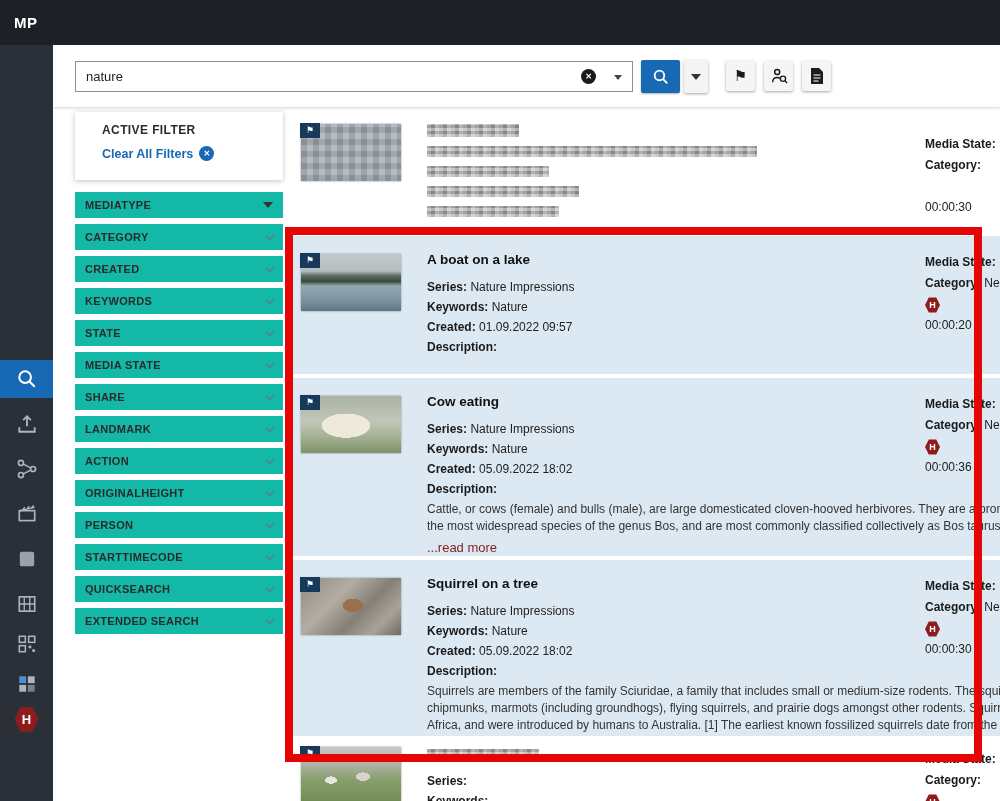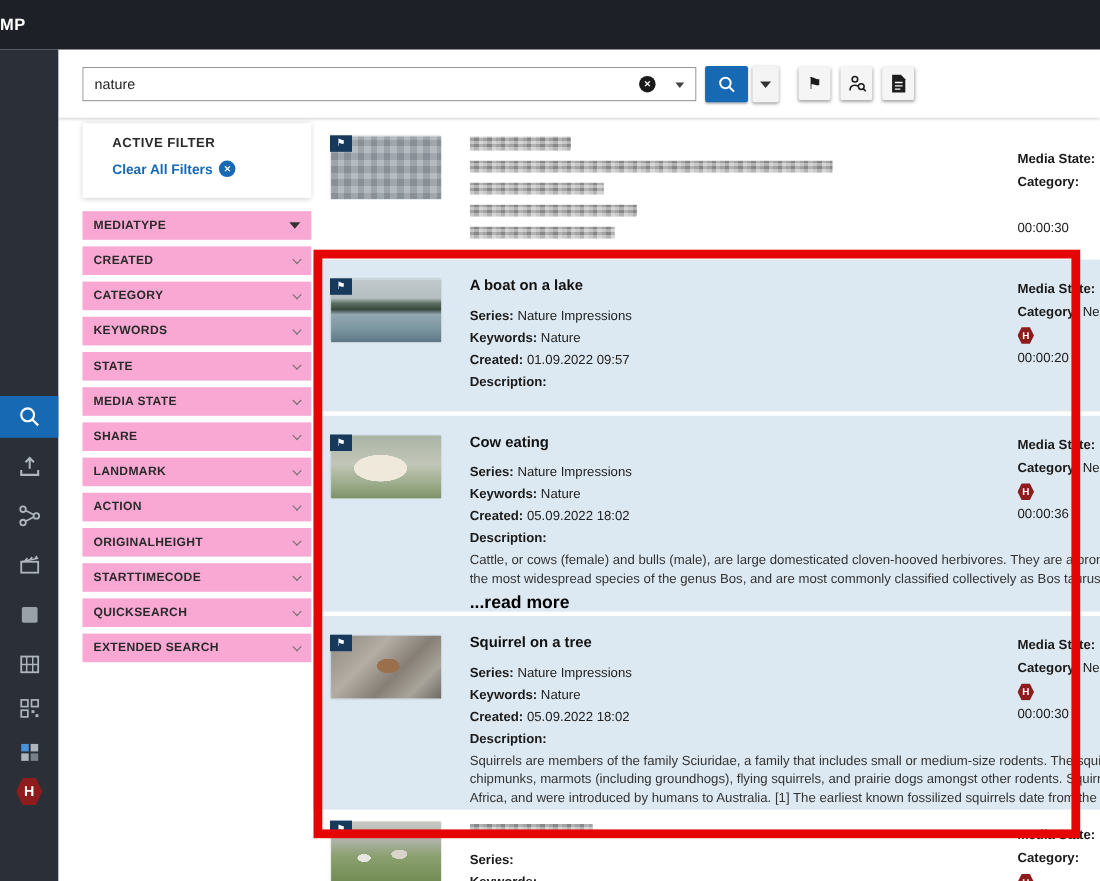--- a/index.html
+++ b/index.html
@@ -1,21 +1,21 @@
 <!DOCTYPE html>
 <html><head>
 <meta charset="utf-8">
 <style>
   * { margin:0; padding:0; box-sizing:border-box; }
   html,body { width:1000px; height:801px; overflow:hidden; background:#fff;
               font-family:"Liberation Sans", sans-serif; position:relative; }
 
   
   .topbar { position:absolute; left:0; top:0; width:1000px; height:45px; background:#1d2127; z-index:30; }
-  .topbar .logo { color:#fff; font-size:15px; font-weight:700; line-height:45px; letter-spacing:.5px; }
+  .topbar .logo { color:#fff; font-size:15px; font-weight:700; line-height:45px; margin-left:14px; letter-spacing:.5px; }
 
   
   .rail { position:absolute; left:0; top:45px; width:53px; height:756px; background:#2b3038; z-index:25; }
   .nav-item { position:absolute; left:0; width:53px; height:38px; display:flex; align-items:center; justify-content:center; cursor:pointer; }
   .nav-item.active { background:#1769b3; }
   .nav-item svg { display:block; }
 
   
   .strip { position:absolute; left:53px; top:45px; width:947px; height:62px; background:#fff;
            box-shadow:0 1px 3px rgba(0,0,0,.18); z-index:5; }
@@ -37,41 +37,41 @@
   .tb-bookmark { left:673px; } .tb-person { left:711px; } .tb-doc { left:749px; }
 
   
   .filter-card { position:absolute; left:75px; top:112px; width:208px; height:68px; background:#fff;
                  box-shadow:0 1px 5px rgba(0,0,0,.25); z-index:4; padding:11px 27px; }
   .filter-card .hdr { font-size:12px; font-weight:700; color:#2b2b2b; letter-spacing:.4px; }
   .filter-card .clear { margin-top:9px; font-size:12.5px; font-weight:700; color:#1769b3; cursor:pointer; display:flex; align-items:center; gap:6px; }
   .blue-circle { width:15px; height:15px; border-radius:50%; background:#1769b3; color:#fff; font-size:8px;
                  line-height:15px; text-align:center; font-weight:700; display:inline-block; }
   .fgroups { position:absolute; left:75px; top:192px; width:208px; z-index:4; }
-  .fitem { height:26px; margin-bottom:6px; background:#f9a8d4; display:flex; align-items:center; justify-content:space-between;
+  .fitem { height:26px; margin-bottom:6px; background:#14b8a6; display:flex; align-items:center; justify-content:space-between;
            padding:0 10px; font-size:11px; font-weight:700; color:#2a2a2a; letter-spacing:.3px; cursor:pointer; }
   .caret-solid { width:0; height:0; border-left:5px solid transparent; border-right:5px solid transparent; border-top:6px solid #333; }
   .chev { width:6px; height:6px; border-right:1.5px solid #6e6e6e; border-bottom:1.5px solid #6e6e6e;
           transform:rotate(45deg); margin-top:-3px; }
 
   
   .results { position:absolute; left:285px; top:112px; width:715px; height:689px; overflow:hidden; z-index:3; }
   .row { position:relative; width:900px; background:#fff; margin-bottom:4px; overflow:hidden; }
   .row.sel { background:#dde9f2; }
   .row.sel::before { content:""; position:absolute; left:0; top:0; bottom:0; width:5px; background:#2a607e; }
   .h120{height:120px;} .h138{height:138px;} .h178{height:178px;} .h176{height:176px;} .h120b{height:120px; margin-top:5px;}
   .thumb { position:absolute; left:16px; top:18px; width:100px; height:57px; cursor:pointer; box-shadow:0 0 2px rgba(0,0,0,.4); }
   .thumb .flag { position:absolute; left:-1px; top:-1px; width:20px; height:15px; background:#16395c; color:#fff;
                  font-size:9px; line-height:15px; text-align:center; }
   .text-col { position:absolute; left:142px; top:16px; width:865px; }
   .title { font-size:13.5px; font-weight:700; color:#111; margin-bottom:10px; }
   .line { font-size:12px; line-height:20px; color:#222; }
   .lbl { font-weight:700; color:#1a1a1a; }
   .desc { font-size:12px; line-height:17px; color:#333; width:865px; margin-top:2px; max-height:52px; overflow:hidden; }
-  .readmore { display:inline-block; margin-top:5px; font-size:16px; font-weight:700; color:#000000; cursor:pointer; text-decoration:none; }
+  .readmore { display:inline-block; margin-top:5px; font-size:13px; font-weight:400; color:#7f1d1d; cursor:pointer; text-decoration:none; }
   .meta { position:absolute; left:640px; top:16px; width:200px; font-size:12px; line-height:21px; color:#1a1a1a; }
   .hex { width:15px; height:16px; background:#8e1c1c; clip-path:polygon(25% 3%,75% 3%,100% 50%,75% 97%,25% 97%,0 50%);
          color:#fff; font-size:9px; font-weight:700; text-align:center; line-height:16px; margin:3px 0 2px 0; }
   .hex-big { width:24px; height:26px; line-height:26px; font-size:13px; }
 
   
   .redact { background:
       repeating-linear-gradient(0deg, rgba(255,255,255,.28) 0 3px, rgba(0,0,0,.10) 3px 6px),
       repeating-linear-gradient(90deg,#b4b4b4 0 4px,#969696 4px 8px,#c6c6c6 8px 12px);
       border-radius:1px; }
@@ -201,28 +201,28 @@
     <span class="blue-circle">✕</span>
   </div>
 </div>
 
 <div class="fgroups">
   <div class="fitem">
       <span>MEDIATYPE</span>
       <span class="caret-solid"></span>
     </div>
   <div class="fitem">
+      <span>CATEGORY</span>
+      <span class="chev"></span>
+    </div>
+  <div class="fitem">
       <span>CREATED</span>
       <span class="chev"></span>
     </div>
   <div class="fitem">
-      <span>CATEGORY</span>
-      <span class="chev"></span>
-    </div>
-  <div class="fitem">
       <span>KEYWORDS</span>
       <span class="chev"></span>
     </div>
   <div class="fitem">
       <span>STATE</span>
       <span class="chev"></span>
     </div>
   <div class="fitem">
       <span>MEDIA STATE</span>
       <span class="chev"></span>
@@ -234,20 +234,24 @@
   <div class="fitem">
       <span>LANDMARK</span>
       <span class="chev"></span>
     </div>
   <div class="fitem">
       <span>ACTION</span>
       <span class="chev"></span>
     </div>
   <div class="fitem">
       <span>ORIGINALHEIGHT</span>
+      <span class="chev"></span>
+    </div>
+  <div class="fitem">
+      <span>PERSON</span>
       <span class="chev"></span>
     </div>
   <div class="fitem">
       <span>STARTTIMECODE</span>
       <span class="chev"></span>
     </div>
   <div class="fitem">
       <span>QUICKSEARCH</span>
       <span class="chev"></span>
     </div>

